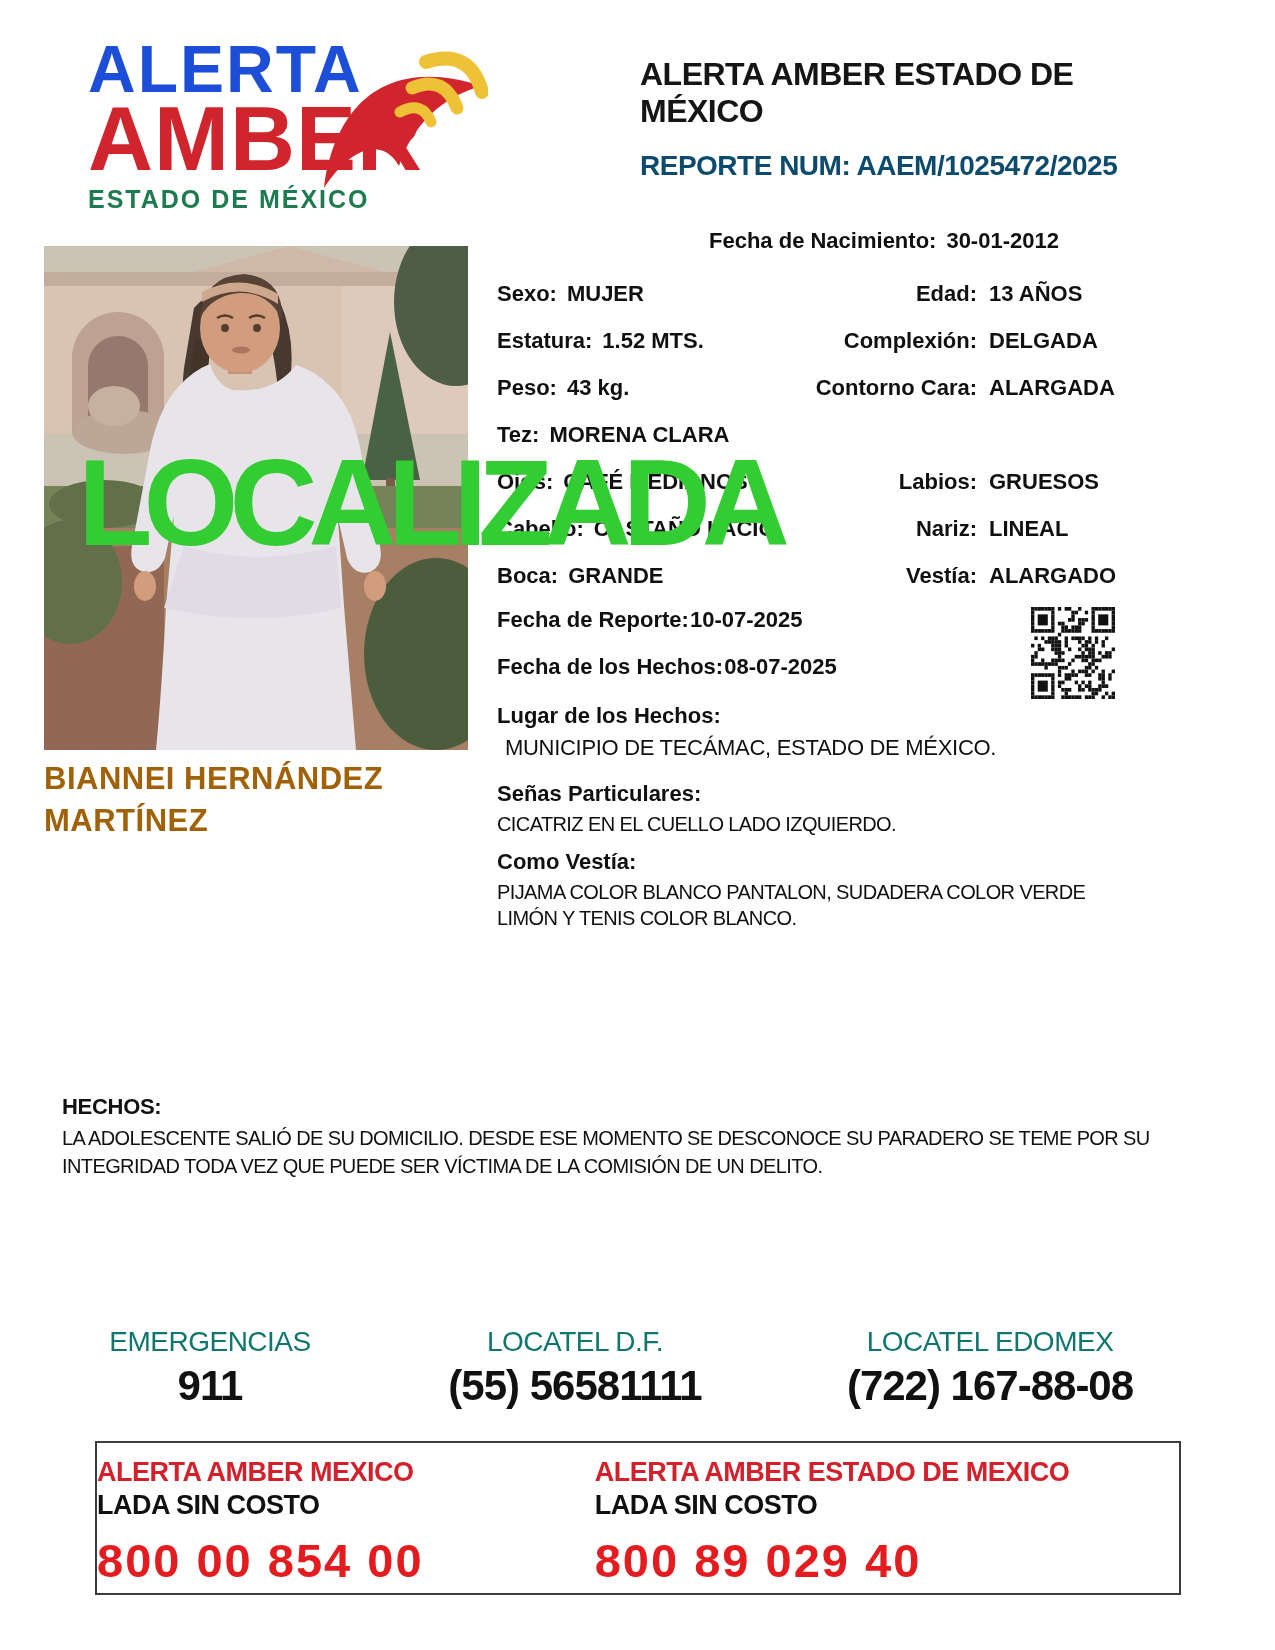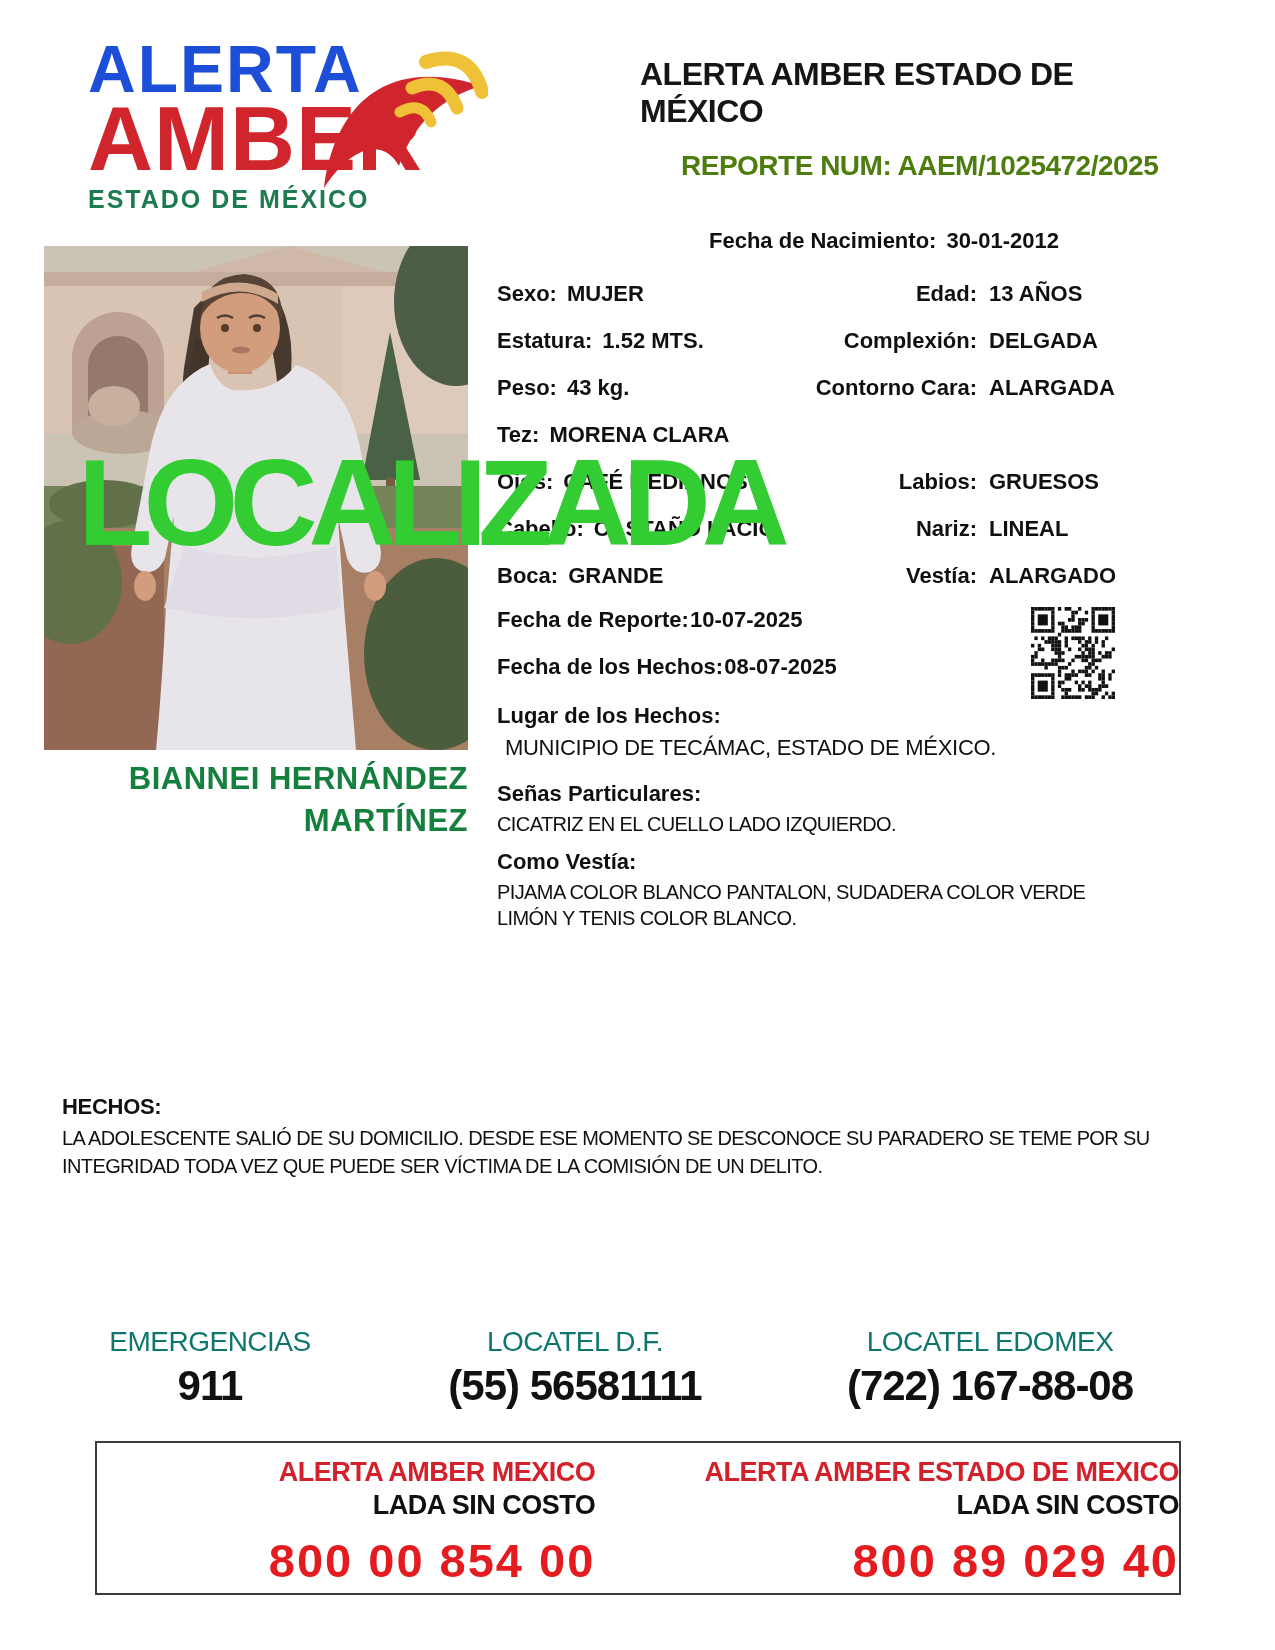--- a/index.html
+++ b/index.html
@@ -9,28 +9,28 @@
   
   .logo{position:absolute;left:88px;top:36px;width:420px;height:180px;}
   .logo-alerta{font-size:66px;font-weight:bold;color:#1d4ed8;line-height:1;letter-spacing:2px;}
   .logo-amber{font-size:90px;font-weight:bold;color:#d0252c;line-height:.92;margin-top:-4px;letter-spacing:1px;}
   .logo-estado{font-size:25px;font-weight:bold;color:#1e7b4f;letter-spacing:2px;margin-top:4px;}
   .swoosh{position:absolute;left:228px;top:0px;width:172px;height:172px;}
 
   
   .title-block{position:absolute;left:640px;top:56px;width:548px;}
   .title{font-size:32px;font-weight:bold;letter-spacing:-.5px;color:#151515;}
-  .report{font-size:28px;font-weight:bold;letter-spacing:-.5px;color:#4d7c0f;margin-top:20px;margin-left:41px;}
+  .report{font-size:28px;font-weight:bold;letter-spacing:-.5px;color:#0c4a6e;margin-top:20px;}
 
   
   .photo{position:absolute;left:44px;top:246px;width:424px;height:504px;overflow:hidden;background:#c8bfae;}
   .photo svg{display:block;}
   .localizada{position:absolute;left:78px;top:442px;font-size:122px;font-weight:bold;color:#33cc33;
               letter-spacing:-9px;line-height:1;z-index:5;white-space:nowrap;}
-  .name{position:absolute;left:44px;top:758px;width:424px;text-align:right;color:#15803d;
+  .name{position:absolute;left:44px;top:758px;width:424px;text-align:left;color:#a16207;
         font-weight:bold;font-size:31px;line-height:1.35;letter-spacing:.5px;}
 
   
   .details{position:absolute;left:497px;top:222px;width:692px;font-size:22px;font-weight:bold;color:#101010;}
   .birth-row{margin-left:212px;padding-top:6px;height:34px;display:flex;gap:10px;}
   .prow{position:relative;height:47px;}
   .cl{position:absolute;left:0;bottom:2px;display:flex;gap:10px;white-space:nowrap;}
   .cr{position:absolute;left:280px;bottom:2px;display:flex;white-space:nowrap;}
   .crl{display:inline-block;width:200px;text-align:right;}
   .crv{margin-left:12px;}
@@ -52,21 +52,21 @@
   .contact{position:absolute;text-align:center;}
   .contact-1{left:60px;width:300px;}
   .contact-2{left:380px;width:390px;}
   .contact-3{left:790px;width:400px;}
   .contact-title{font-size:28px;font-weight:normal;color:#0f766e;letter-spacing:-.5px;}
   .contact-number{font-size:42px;font-weight:bold;color:#111;margin-top:4px;letter-spacing:-1px;}
 
   
   .footer-box{position:absolute;left:95px;top:1441px;width:1086px;height:154px;border:2px solid #3c3c3c;
               box-sizing:border-box;display:flex;padding-top:14px;background:#fff;}
-  .fcol{text-align:right;padding-left:8px;}
+  .fcol{text-align:left;}
   .fcol-1{width:46%;}
   .fcol-2{width:54%;}
   .fb-title{font-size:27px;font-weight:bold;color:#d3202a;letter-spacing:-.5px;}
   .fb-sub{font-size:27px;font-weight:bold;color:#101010;margin-top:2px;letter-spacing:-.5px;}
   .fb-number{font-size:47px;font-weight:bold;color:#e41c20;margin-top:12px;letter-spacing:2px;}
 </style>
 </head>
 <body>
 
 <div class="page">

